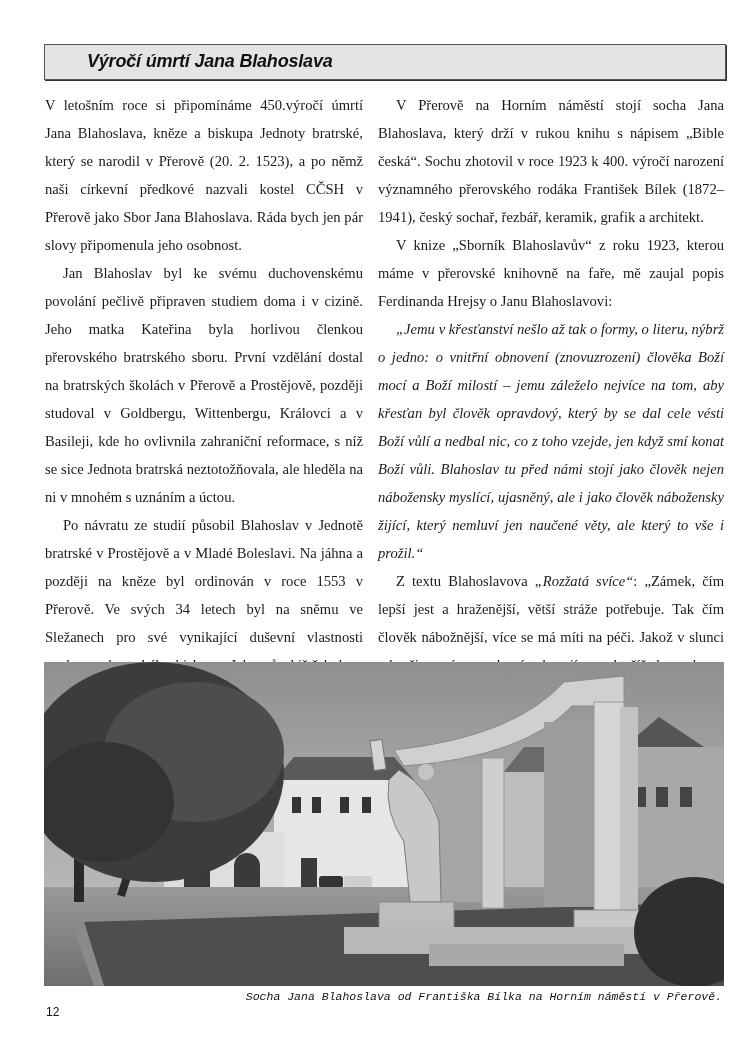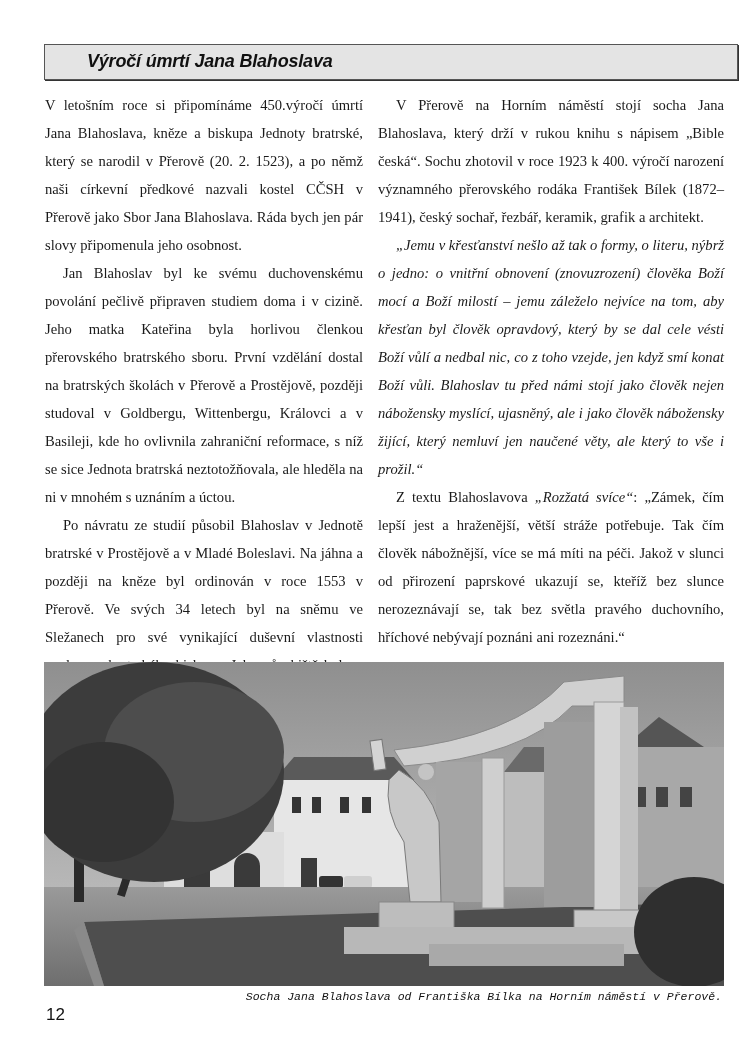--- a/index.html
+++ b/index.html
@@ -1,19 +1,19 @@
 <!DOCTYPE html>
 <html><head>
   <meta charset="utf-8">
   <style>
     html, body { margin:0; padding:0; background:#ffffff; }
     body { width:750px; height:1060px; position:relative; overflow:hidden; font-family:"DejaVu Serif", serif; color:#1a1a1a; }
     .title-box {
       position:absolute; left:44px; top:44px; width:680px; height:34px;
-      background:#e4e4e4; border:1px solid #555; box-shadow:1px 1px 0 #333;padding-left:12px;
+      background:#e4e4e4; border:1px solid #555; box-shadow:1px 1px 0 #333;
     }
     .title-box h1 {
       margin:0; position:absolute; left:42px; top:6px;
       font-family:"Liberation Sans", sans-serif; font-style:italic; font-weight:bold;
       font-size:18px; color:#111; letter-spacing:-0.2px;
     }
     .col {
       position:absolute; top:91px;
       font-family:"Liberation Serif", serif; font-size:14.6px; line-height:28px;
       text-align:justify; hyphens:manual;
@@ -27,39 +27,40 @@
     .photo {
       position:absolute; left:44px; top:662px; width:680px; height:324px;
       overflow:hidden; background:#cfcfcf;
     }
     .caption {
       position:absolute; right:28px; top:990px;
       font-family:Liberation Mono, monospace; font-style:italic; font-size:11.5px; color:#111;
     }
     .pagenum {
       position:absolute; left:46px; top:1005px;
-      font-family:"Liberation Sans", sans-serif; font-size:17px; color:#111;
+      font-family:"Liberation Sans", sans-serif; font-size:12px; color:#111;
     }
   </style>
 </head>
 <body>
 
 <div class="title-box">
   <h1>Výročí úmrtí Jana Blahoslava</h1>
 </div>
 
 <div class="col left">
   <p>V letošním roce si připomínáme 450.výročí úmrtí Jana Blahoslava, kněze a biskupa Jednoty bratrské, který se narodil v Přerově (20. 2. 1523), a po němž naši církevní předkové nazvali kostel CČSH v Přerově jako Sbor Jana Blahoslava. Ráda bych jen pár slovy připomenula jeho osobnost.</p>
   <p class="ind">Jan Blahoslav byl ke svému duchovenskému povolání pečlivě připraven studiem doma i v cizině. Jeho matka Kateřina byla horlivou členkou přerovského bratrského sboru. První vzdělání dostal na bratrských školách v Přerově a Prostějově, později studoval v Goldbergu, Wittenbergu, Královci a v Basileji, kde ho ovlivnila zahraniční reformace, s níž se sice Jednota bratrská neztotožňovala, ale hleděla na ni v mnohém s uznáním a úctou.</p>
   <p class="ind">Po návratu ze studií působil Blahoslav v Jednotě bratrské v Prostějově a v Mladé Boleslavi. Na jáhna a později na kněze byl ordinován v roce 1553 v Přerově. Ve svých 34 letech byl na sněmu ve Sležanech pro své vynikající duševní vlastnosti zvolen za bratrského biskupa. Jeho působiště bylo v Ivančicích, kde v roce 1564 vyšlo jeho nejznámější dílo – český překlad Nového zákona, který překládal především z řečtiny a všech dostupných latinských překladů. Toto dílo bylo základem pozdější Bible kralické. Vzdělaný Blahoslav miloval staročeštinu ve svých archaismech, ale zároveň se snažil dbát při překladu na rytmičnost a libozvučnost, neboť měl na zřeteli, že jeho text bude předčítán v bratrských sborech.</p>
   <p class="ind">Jan Blahoslav vynikal vzdělaností i pastorační</p>
 </div>
 
 <div class="col right">
   <p class="ind">V Přerově na Horním náměstí stojí socha Jana Blahoslava, který drží v rukou knihu s nápisem „Bible česká“. Sochu zhotovil v roce 1923 k 400. výročí narození významného přerovského rodáka František Bílek (1872–1941), český sochař, řezbář, keramik, grafik a architekt.</p>
+  <p class="ind">V knize „Sborník Blahoslavův“ z roku 1923, kterou máme v přerovské knihovně na faře, mě zaujal popis Ferdinanda Hrejsy o Janu Blahoslavovi:</p>
   <p class="quote">„Jemu v křesťanství nešlo až tak o formy, o literu, nýbrž o jedno: o vnitřní obnovení (znovuzrození) člověka Boží mocí a Boží milostí – jemu záleželo nejvíce na tom, aby křesťan byl člověk opravdový, který by se dal cele vésti Boží vůlí a nedbal nic, co z toho vzejde, jen když smí konat Boží vůli. Blahoslav tu před námi stojí jako člověk nejen nábožensky myslící, ujasněný, ale i jako člověk nábožensky žijící, který nemluví jen naučené věty, ale který to vše i prožil.“</p>
   <p class="ind"><span>Z textu Blahoslavova </span><i>„Rozžatá svíce“</i><span>: „Zámek, čím lepší jest a hraženější, větší stráže potřebuje. Tak čím člověk nábožnější, více se má míti na péči. Jakož v slunci od přirození paprskové ukazují se, kteříž bez slunce nerozeznávají se, tak bez světla pravého duchovního, hříchové nebývají poznáni ani rozeznáni.“</span></p>
   <p class="sig">Alena Milová, farářka CČSH v Přerově</p>
 </div>
 
 <div class="photo">
   <svg width="680" height="324" viewBox="0 0 680 324" xmlns="http://www.w3.org/2000/svg">
     <defs>
       <linearGradient id="sky" x1="0" y1="0" x2="0" y2="1">
         <stop offset="0" stop-color="#8f8f8f"></stop>

